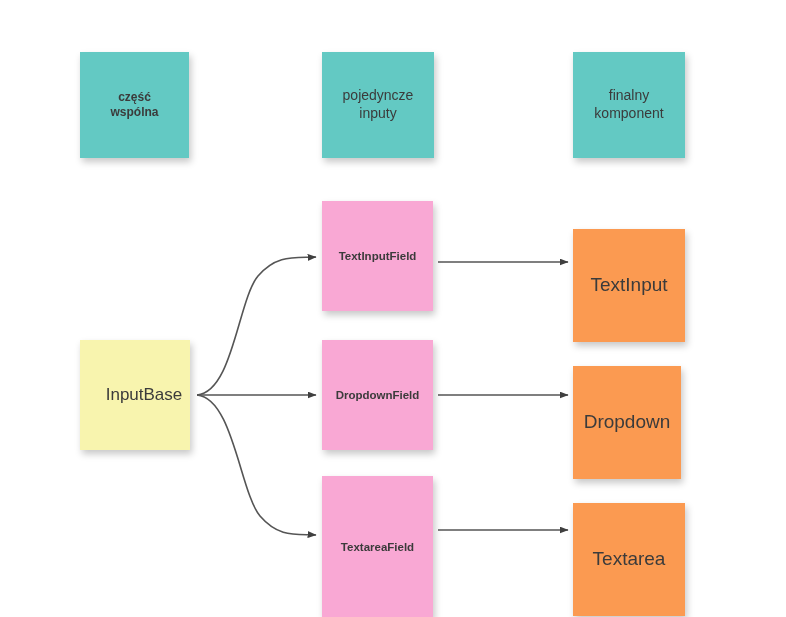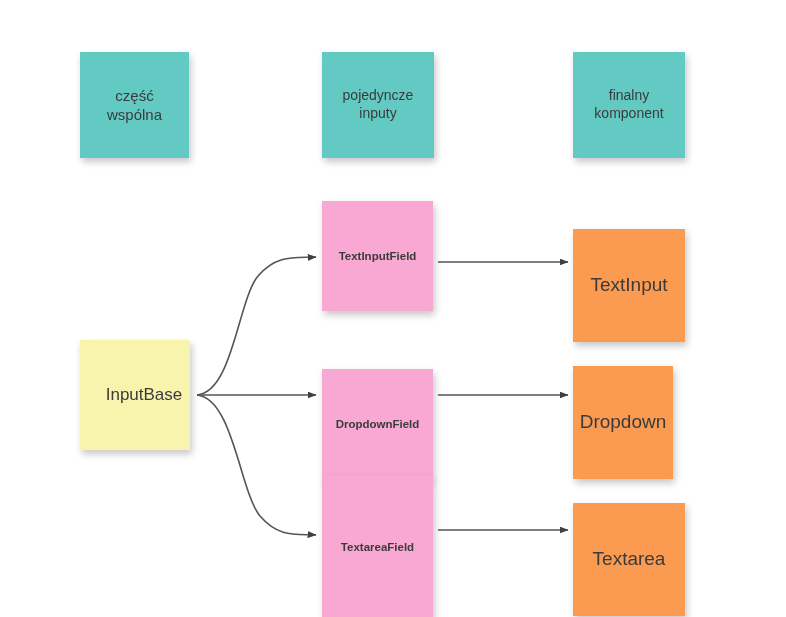--- a/index.html
+++ b/index.html
@@ -29,21 +29,21 @@
     box-shadow: 2px 4px 7px rgba(0,0,0,0.22);
     box-sizing: border-box;
     padding: 4px 6px;
     white-space: pre-line;
   }
   .note-teal   { background: #63c9c3; }
   .note-gold   { background: #f9a8d4; font-weight: bold; }
   .note-orange { background: #fb9a51; }
   .note-pale   { background: #f8f4ae; padding-left: 24px; }
 
-  .note-header { font-size: 15px; }
+  .note-header { font-size: 12px; font-weight: bold; }
   .note-header-sm { font-size: 14px; }
   .note-base   { font-size: 17px; }
   .note-mid    { font-size: 11.5px; }
   .note-final  { font-size: 19px; margin-top: 30px; }
 
   #arrows {
     position: absolute;
     left: 0;
     top: 0;
     width: 786px;
@@ -90,33 +90,33 @@
   </div>
 
   <div class="note note-pale note-base" style="left:80px; top:340px; width:110px; height:110px;">
     <span>InputBase</span>
   </div>
 
   <div class="note note-gold note-mid" style="left:322px; top:201px; width:111px; height:110px;">
     <span>TextInputField</span>
   </div>
 
-  <div class="note note-gold note-mid" style="left:322px; top:340px; width:111px; height:110px;margin-top:29px;">
+  <div class="note note-gold note-mid" style="left:322px; top:340px; width:111px; height:110px;">
     <span>DropdownField</span>
   </div>
 
   <div class="note note-gold note-mid" style="left:322px; top:476px; width:111px; height:142px;">
     <span>TextareaField</span>
   </div>
 
   <div class="note note-orange note-final" style="left:573px; top:199px; width:112px; height:113px;">
     <span>TextInput</span>
   </div>
 
-  <div class="note note-orange note-final" style="left:573px; top:336px; width:100px; height:113px;">
+  <div class="note note-orange note-final" style="left:573px; top:336px; width:108px; height:113px;">
     <span>Dropdown</span>
   </div>
 
   <div class="note note-orange note-final" style="left:573px; top:473px; width:112px; height:113px;">
     <span>Textarea</span>
   </div>
 
 </div>
 
 </body></html>

